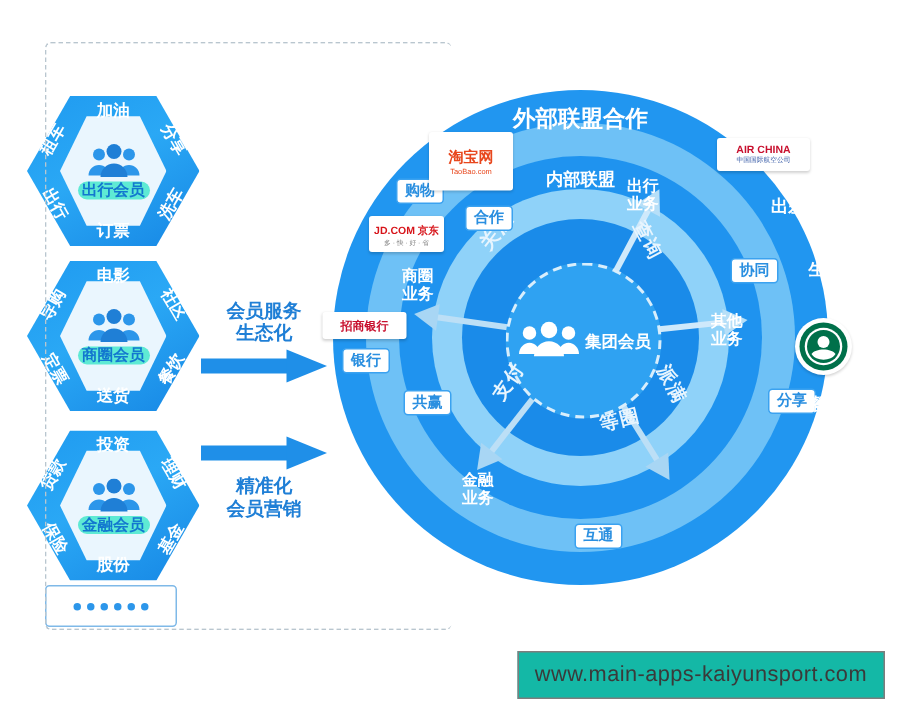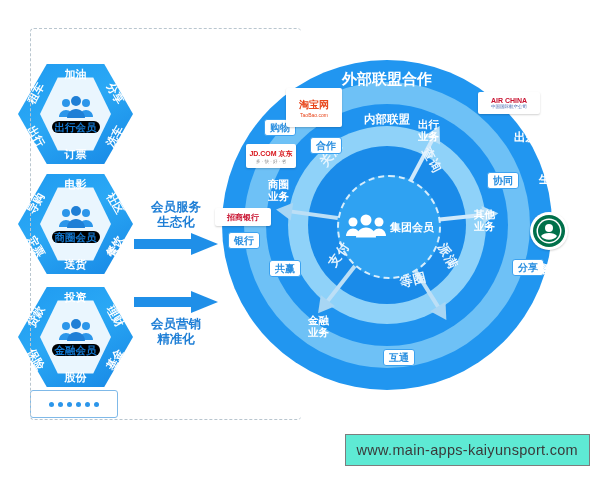--- a/index.html
+++ b/index.html
@@ -15,21 +15,21 @@
   .tg-tag{
     position:absolute;left:14px;top:9px;
     background:#5e5e5e;color:#fff;
     font-size:15px;font-weight:400;
     padding:4px 12px 5px 12px;
     letter-spacing:.4px;
     z-index:40;
   }
   .url-box{
     position:absolute;right:10px;bottom:14px;
-    background:#5eead4;border:1px solid #7d7d7d;
+    background:#14b8a6;border:1px solid #7d7d7d;
     color:#3a3a3a;font-size:14.5px;
     padding:7px 11px;letter-spacing:.3px;
     z-index:40;white-space:nowrap;
   }
 
   
   .hex-wrap{position:absolute;width:115px;height:104px;}
   .hex{
     position:absolute;inset:0;
     background:linear-gradient(150deg,#1f9af0 0%,#2aa8f5 45%,#1686e4 100%);
@@ -41,21 +41,21 @@
     clip-path:polygon(25% 2%,75% 2%,100% 50%,75% 98%,25% 98%,0% 50%);
   }
   .hex-core{
     position:absolute;left:22px;top:14px;width:71px;height:76px;
     display:flex;flex-direction:column;align-items:center;justify-content:center;
     gap:1px;
   }
   .ppl-svg{display:block;}
   .hex-core-label{
     font-size:10.5px;font-weight:bold;color:#1277cf;
-    background:#000000;border-radius:8px;padding:0px 3px;
+    background:#5eead4;border-radius:8px;padding:0px 3px;
     line-height:12px;white-space:nowrap;
   }
   .hx-lab{
     position:absolute;font-size:11px;font-weight:bold;color:#ffffff;
     white-space:nowrap;line-height:11px;
   }
   .hx-top{left:50%;top:7px;transform:translateX(-50%);}
   .hx-bot{left:50%;bottom:6px;transform:translateX(-50%);}
   .hx-tl{left:7px;top:26px;transform:rotate(-60deg);}
   .hx-tr{right:7px;top:26px;transform:rotate(60deg);}
@@ -254,22 +254,22 @@
         <span class="bar"></span>
         <span class="head"></span>
       </div>
   </div>
 
   <div class="arrow-grp" style="left:128px;top:288px;">
     <div class="arrow-shape" style="margin-bottom:4px;">
         <span class="bar"></span>
         <span class="head"></span>
       </div>
+    <div class="arrow-label">精准化</div>
     <div class="arrow-label">会员营销</div>
-    <div class="arrow-label">精准化</div>
   </div>
 
   <div class="ring-stage">
     <div class="ring ring-0"></div>
     <div class="ring ring-1"></div>
     <div class="ring ring-2"></div>
     <div class="ring ring-3"></div>
     <div class="ring ring-4"></div>
 
     <div class="ring-title t-outer">外部联盟合作</div>

